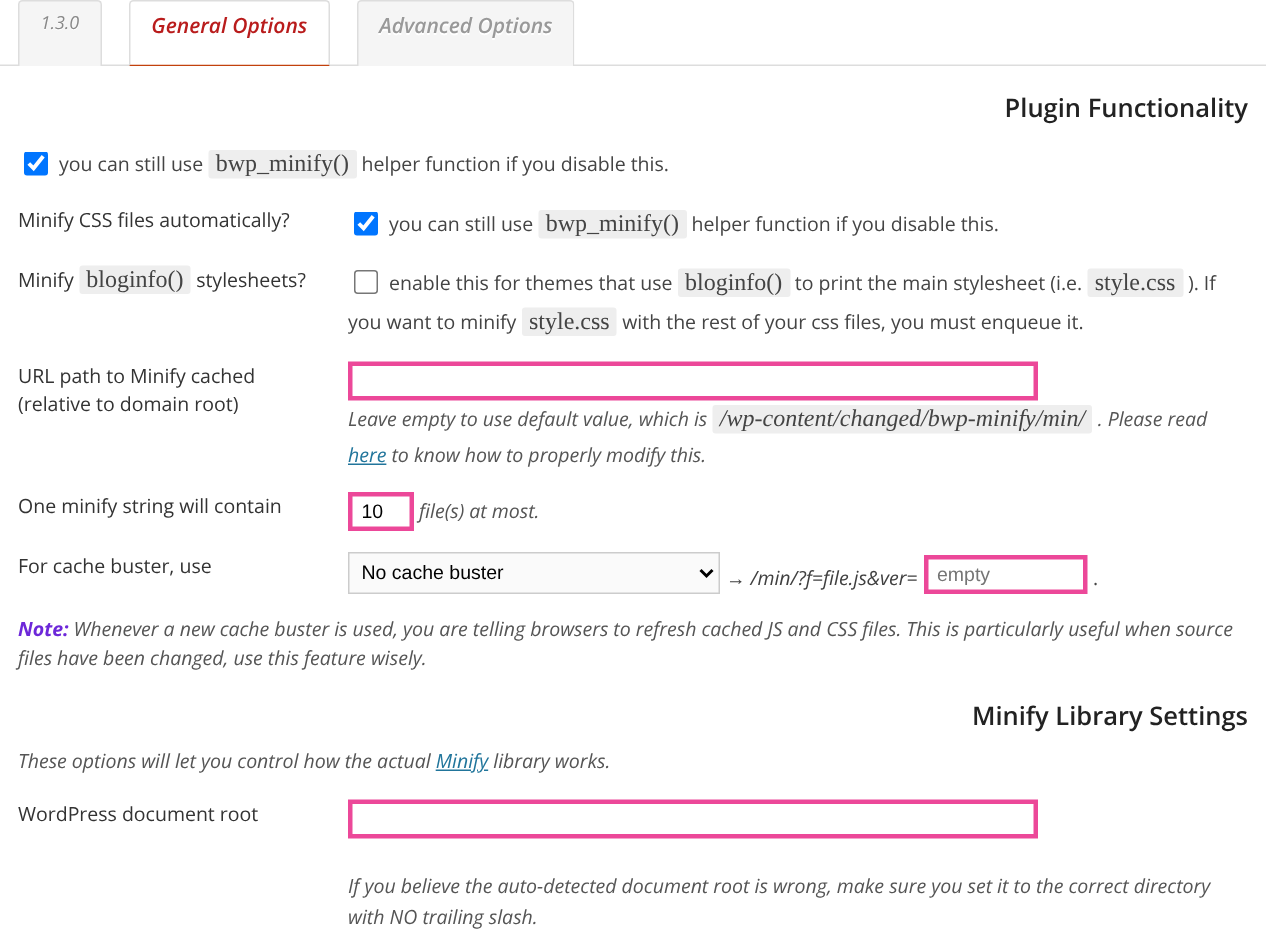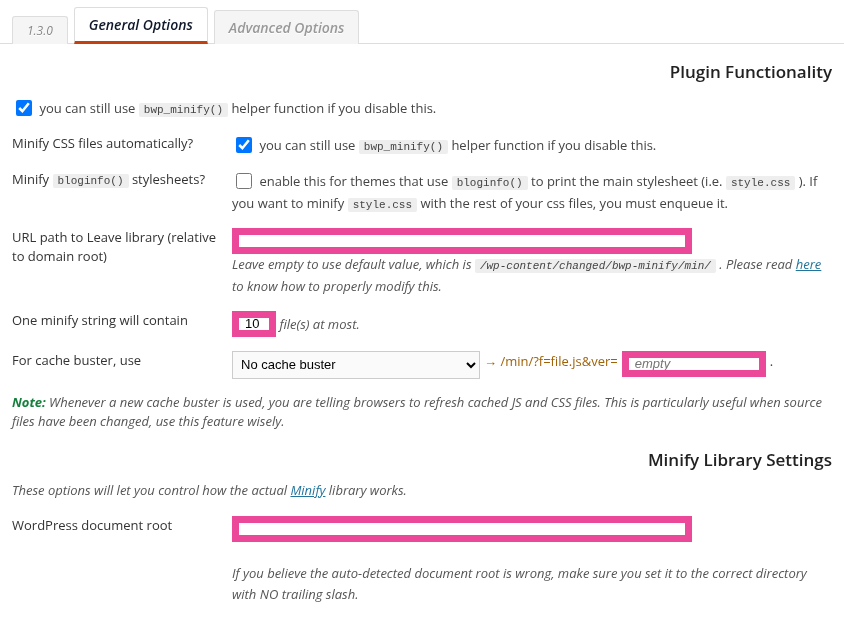--- a/index.html
+++ b/index.html
@@ -21,22 +21,21 @@
     color:var(--text);
     background:#fff;
     padding:0 12px 12px;
   }
   
   .tabrow{
     border-bottom:1px solid var(--border);
     margin:0 -12px 16px;
     padding:0 12px 0;
     display:flex;
-    gap:6px;
-    align-items:flex-end;
+    gap:18px;
     height:44px;
   }
   .tab{
     padding:7px 14px;
     border:1px solid var(--border);
     border-bottom:none;
     background:var(--tab-inactive-bg);
     color:var(--tab-inactive-text);
     font-style:italic;
     font-weight:600;
@@ -48,22 +47,22 @@
   }
   .tab.version{
     font-size:12px;
     font-weight:normal;
     font-style:italic;
     padding:5px 14px;
     color:#888;
   }
   .tab.active{
     background:#fff;
-    color:#0f172a;
-    border-bottom:3px solid #c2410c;
+    color:#b91c1c;
+    border-bottom:1px solid #c2410c;
   }
   
   h2{
     font-size:17px;
     font-weight:600;
     margin:0 0 14px 0;
     text-align:right;
   }
   
   .row{
@@ -86,26 +85,26 @@
   }
   input[type=checkbox]{
     width:16px;height:16px;
     vertical-align:-3px;
     margin-right:4px;
   }
   code{
     background:var(--code-bg);
     padding:1px 5px;
     border-radius:2px;
-    font-family:Liberation Mono, monospace;
-    font-size:11px;
+    font-family:Liberation Serif, serif;
+    font-size:16px;
     color:#444;
   }
   input[type=text]{
-    border:7px solid #ec4899;
+    border:3px solid #ec4899;
     background:#fff;
     padding:3px 6px;
     font-size:13px;
     height:26px;
   }
   select{
     border:1px solid #ccc;
     background:#fafafa;
     padding:3px 4px;
     font-size:13px;
@@ -114,23 +113,23 @@
   .hint{
     font-style:italic;
     color:#555;
   }
   .note{
     font-style:italic;
     color:#555;
     margin:8px 0 16px;
     line-height:1.5;
   }
-  .note b{font-style:italic;font-weight:bold;color:#15803d}
+  .note b{font-style:italic;font-weight:bold;color:#6d28d9}
   a{color:var(--link);text-decoration:underline;}
-  .arrow{color:#a16207;}
+  .arrow{font-style:italic;color:#404040;}
 </style>
 </head>
 <body>
 
 <div class="tabrow">
   <div class="tab version">1.3.0</div>
   <div class="tab active">General Options</div>
   <div class="tab">Advanced Options</div>
 </div>
 
@@ -155,45 +154,45 @@
   <div class="label">
     <span>Minify </span><code>bloginfo()</code><span> stylesheets?</span>
   </div>
   <div class="field">
     <input type="checkbox" style="">
     <span>enable this for themes that use </span><code>bloginfo()</code><span> to print the main stylesheet (i.e. </span><code>style.css</code><span> ). If you want to minify </span><code>style.css</code><span> with the rest of your css files, you must enqueue it.</span>
   </div>
 </div>
 
 <div class="row">
-  <div class="label">URL path to Leave library (relative to domain root)</div>
+  <div class="label">URL path to Minify cached (relative to domain root)</div>
   <div class="field">
     <input type="text" style="width: 460px;" value=""><br>
     <span class="hint">
       <span>Leave empty to use default value, which is </span><code>/wp-content/changed/bwp-minify/min/</code><span> . Please read </span><a href="#">here</a><span> to know how to properly modify this.</span>
     </span>
   </div>
 </div>
 
 <div class="row">
   <div class="label">One minify string will contain</div>
   <div class="field">
     <input type="text" style="width: 44px;" value="10">
     <span class="hint">file(s) at most.</span>
   </div>
 </div>
 
 <div class="row">
   <div class="label">For cache buster, use</div>
-  <div class="field" style="display:flex;align-items:flex-start;gap:4px;flex-wrap:wrap">
+  <div class="field" style="display:flex;align-items:flex-end;gap:4px;flex-wrap:wrap">
     <select style="width:248px">
       <option>No cache buster</option>
     </select>
     <span class="arrow">→ /min/?f=file.js&amp;ver=</span>
-    <input type="text" style="width: 144px; color: rgb(170, 170, 170); font-style: italic;" placeholder="empty">
+    <input type="text" style="width: 109px; color: rgb(170, 170, 170);" placeholder="empty">
     <span>.</span>
   </div>
 </div>
 
 <div class="note">
   <b>Note:</b><span> Whenever a new cache buster is used, you are telling browsers to refresh cached JS and CSS files. This is particularly useful when source files have been changed, use this feature wisely.</span>
 </div>
 
 <h2>Minify Library Settings</h2>
 

